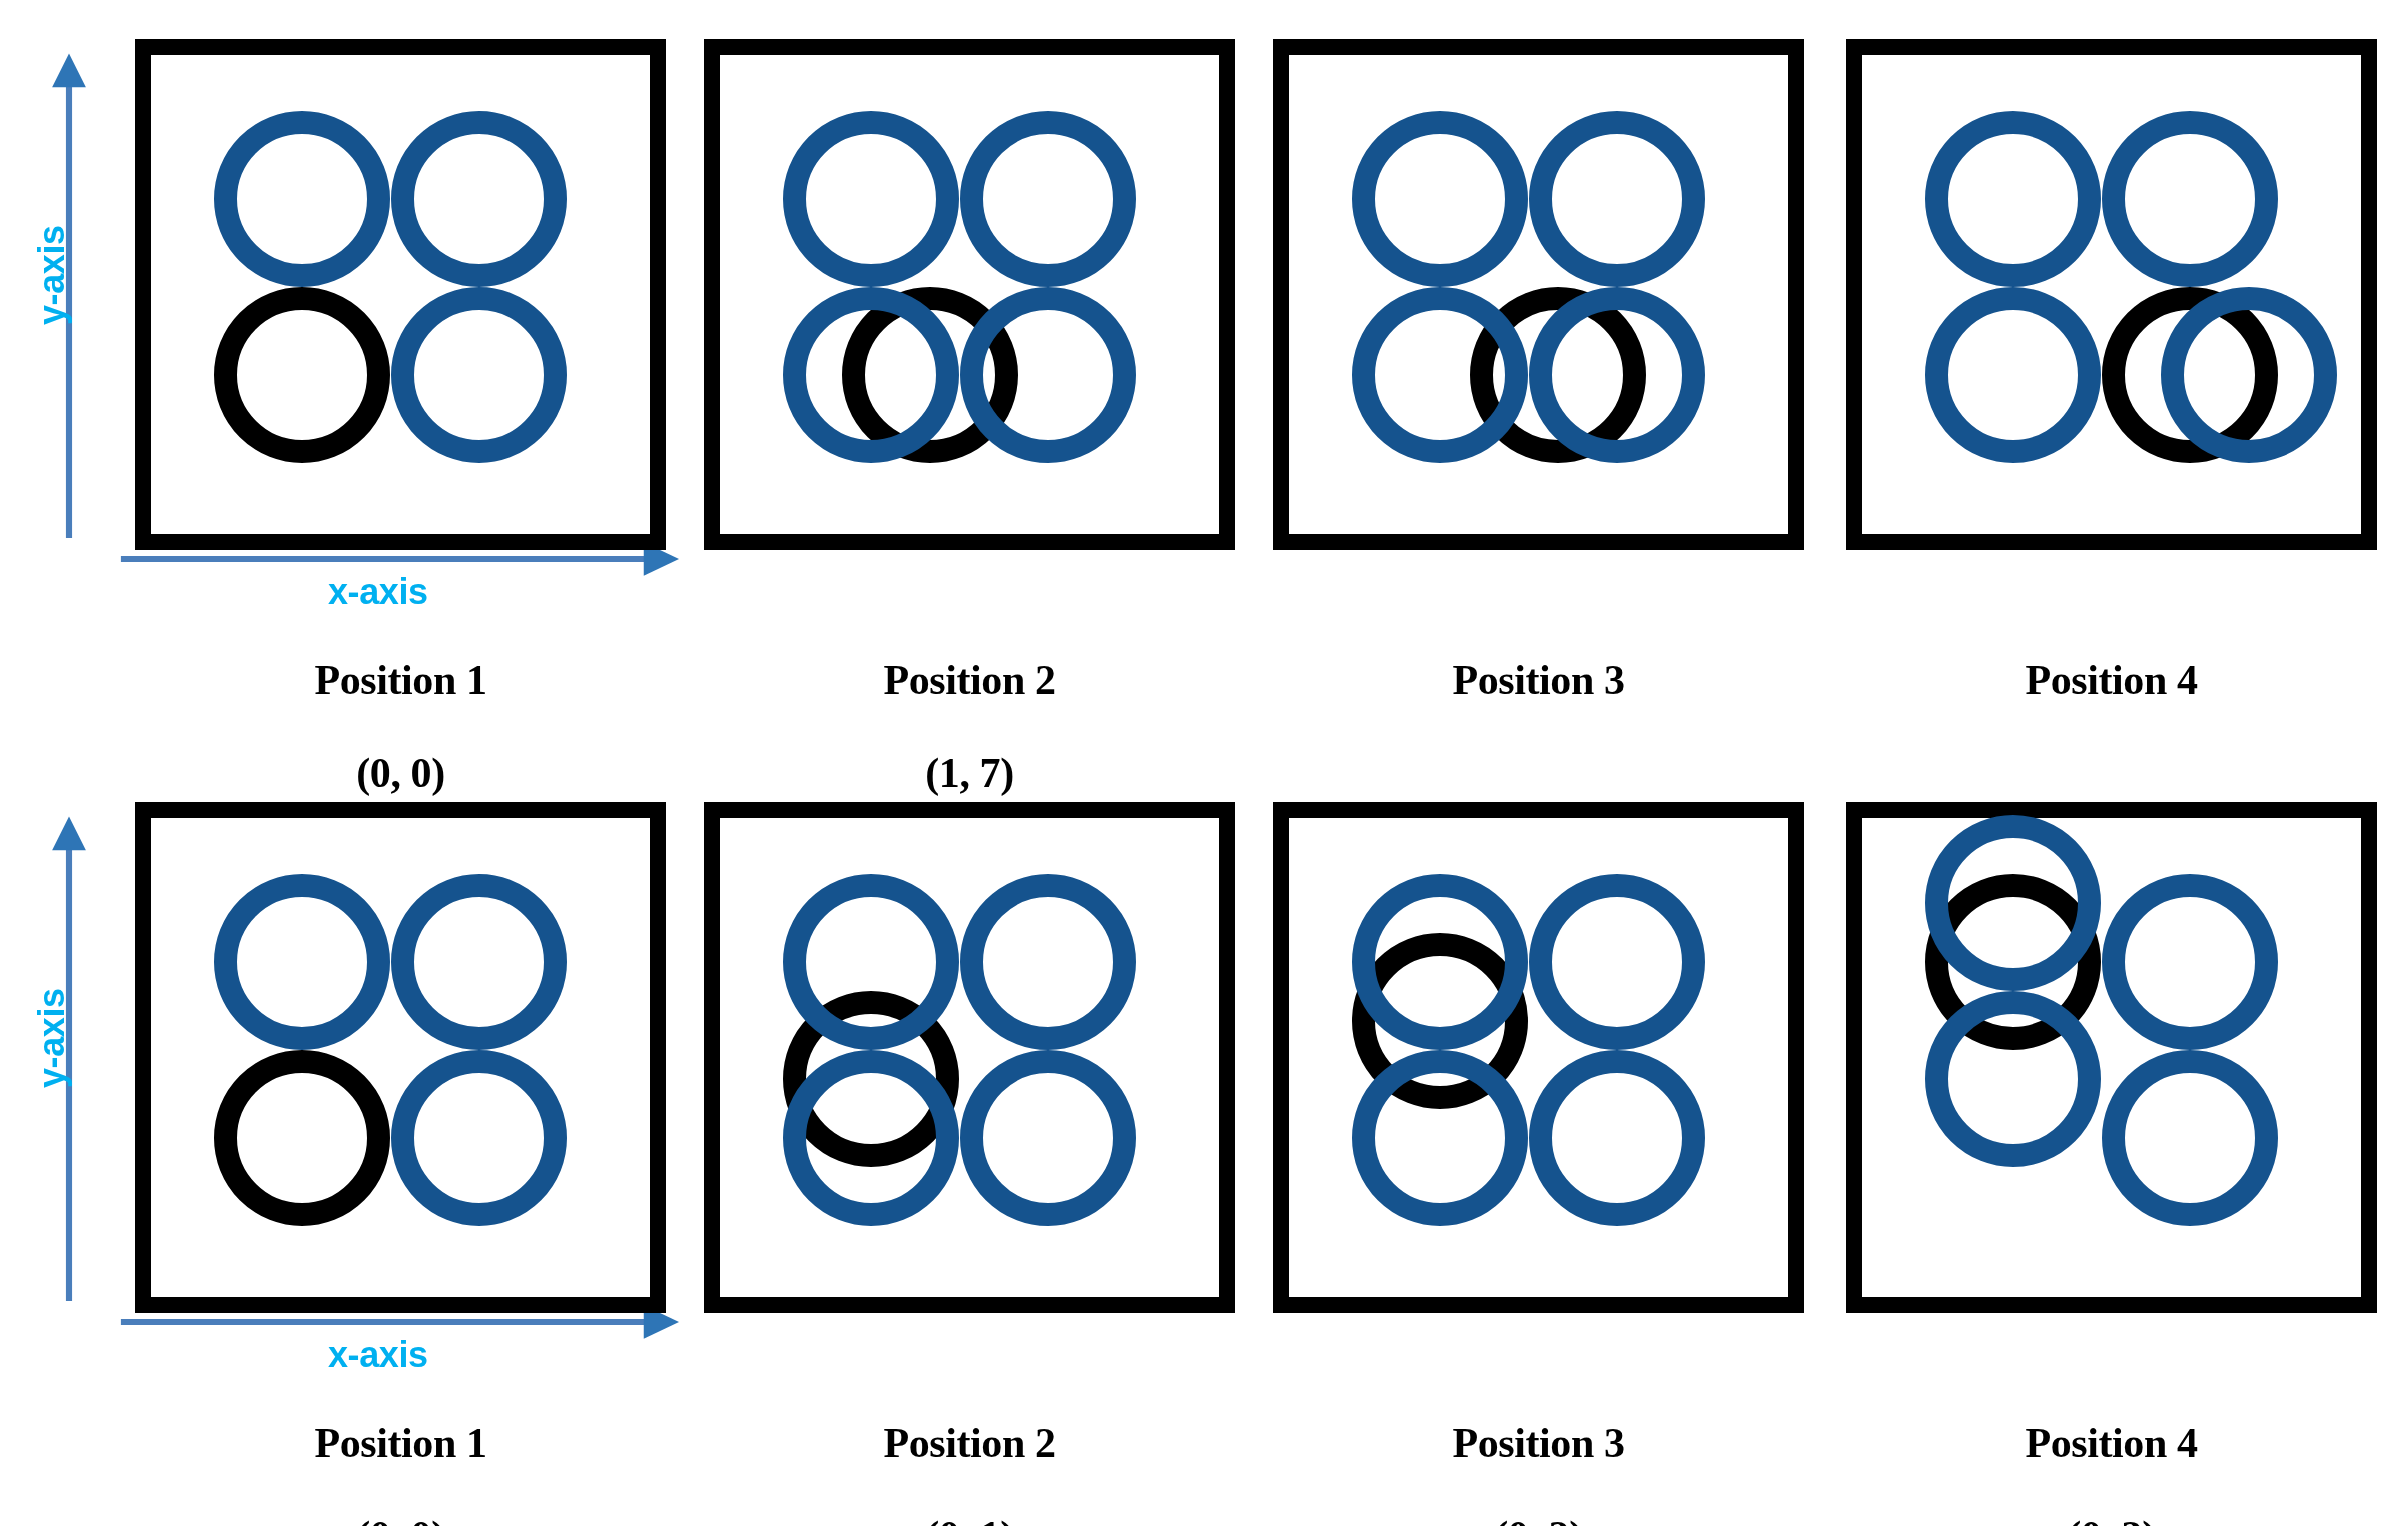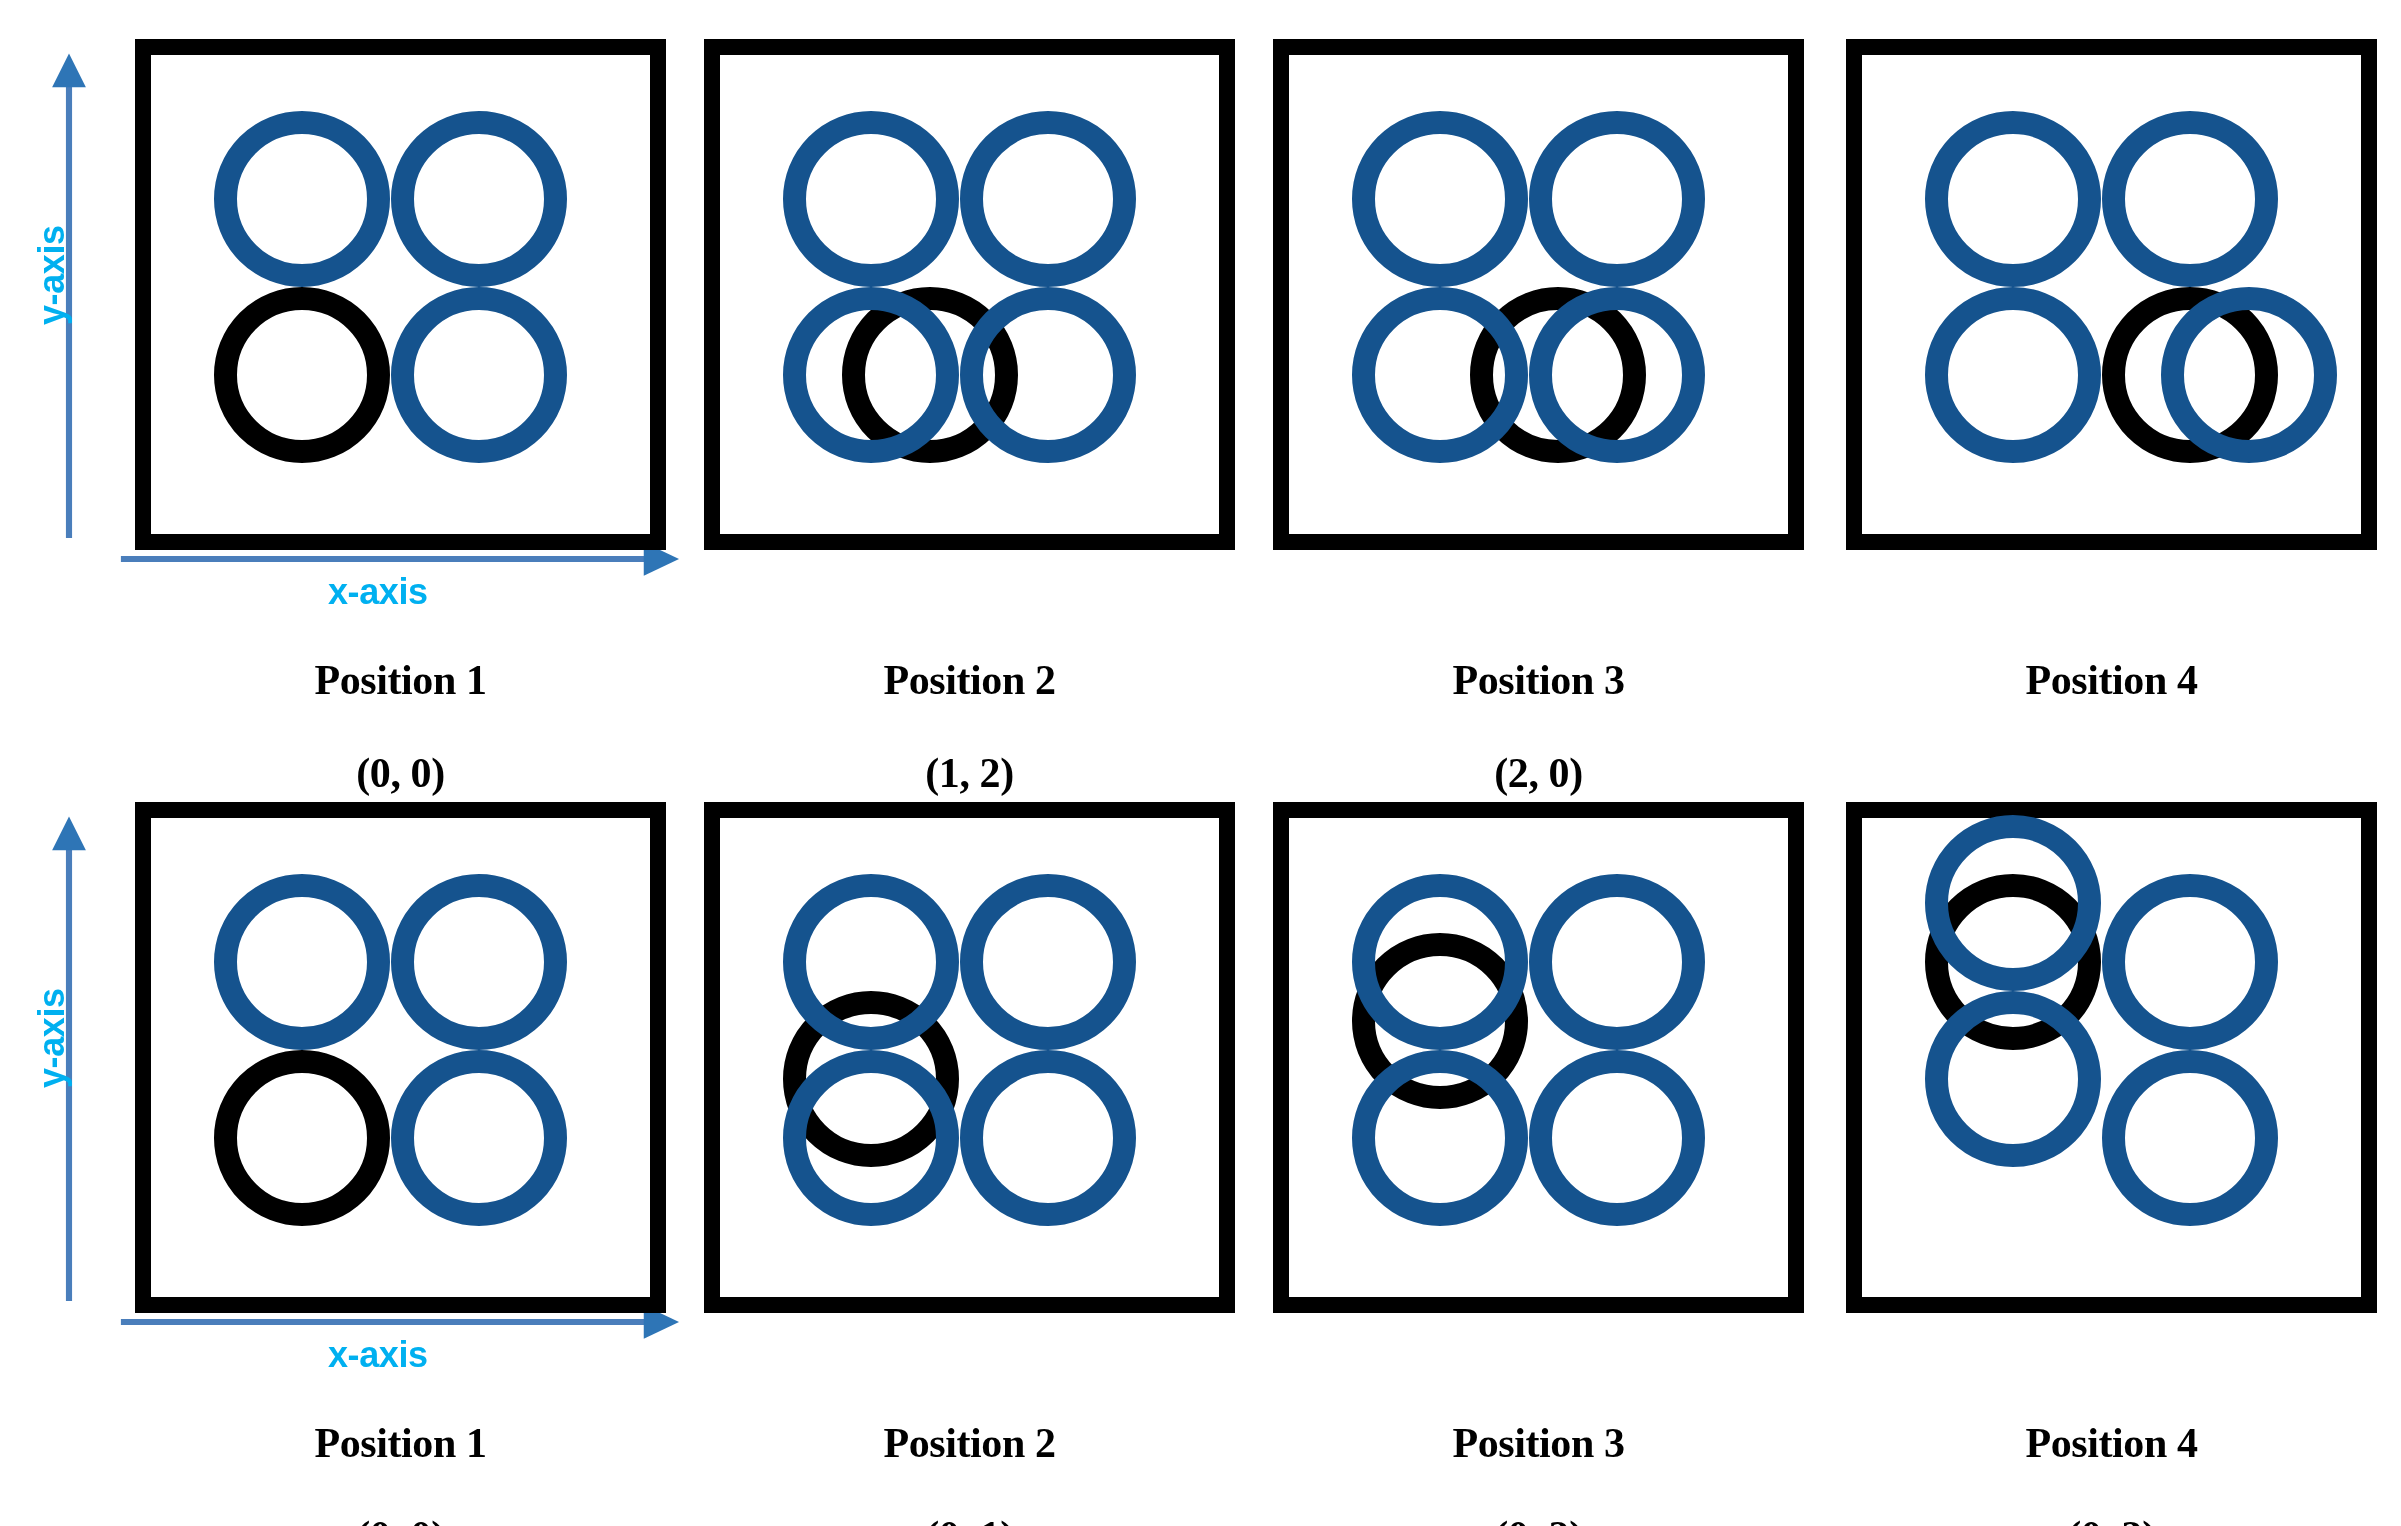--- a/index.html
+++ b/index.html
@@ -110,36 +110,35 @@
       <div class="stage">
         <div class="ring black" style="left:122px;top:232px;width:176px;height:176px;"></div>
         <div class="ring blue" style="left:63px;top:56px;width:176px;height:176px;"></div>
         <div class="ring blue" style="left:240px;top:56px;width:176px;height:176px;"></div>
         <div class="ring blue" style="left:63px;top:232px;width:176px;height:176px;"></div>
         <div class="ring blue" style="left:240px;top:232px;width:176px;height:176px;"></div>
       </div>
     </div>
     <div class="caption" style="left:704px;top:611px;width:531px;">
       <span class="line1">Position 2</span>
-      <span class="line2">(1, 2)</span>
+      <span class="line2">(1, 7)</span>
     </div>
 
     <div class="panel" style="left:1273px;">
       <div class="frame"></div>
       <div class="stage">
         <div class="ring black" style="left:181px;top:232px;width:176px;height:176px;"></div>
         <div class="ring blue" style="left:63px;top:56px;width:176px;height:176px;"></div>
         <div class="ring blue" style="left:240px;top:56px;width:176px;height:176px;"></div>
         <div class="ring blue" style="left:63px;top:232px;width:176px;height:176px;"></div>
         <div class="ring blue" style="left:240px;top:232px;width:176px;height:176px;"></div>
       </div>
     </div>
     <div class="caption" style="left:1273px;top:611px;width:531px;">
       <span class="line1">Position 3</span>
-      <span class="line2">(2, 0)</span>
     </div>
 
     <div class="panel" style="left:1846px;">
       <div class="frame"></div>
       <div class="stage">
         <div class="ring black" style="left:240px;top:232px;width:176px;height:176px;"></div>
         <div class="ring blue" style="left:63px;top:56px;width:176px;height:176px;"></div>
         <div class="ring blue" style="left:240px;top:56px;width:176px;height:176px;"></div>
         <div class="ring blue" style="left:63px;top:232px;width:176px;height:176px;"></div>
         <div class="ring blue" style="left:299px;top:232px;width:176px;height:176px;"></div>

